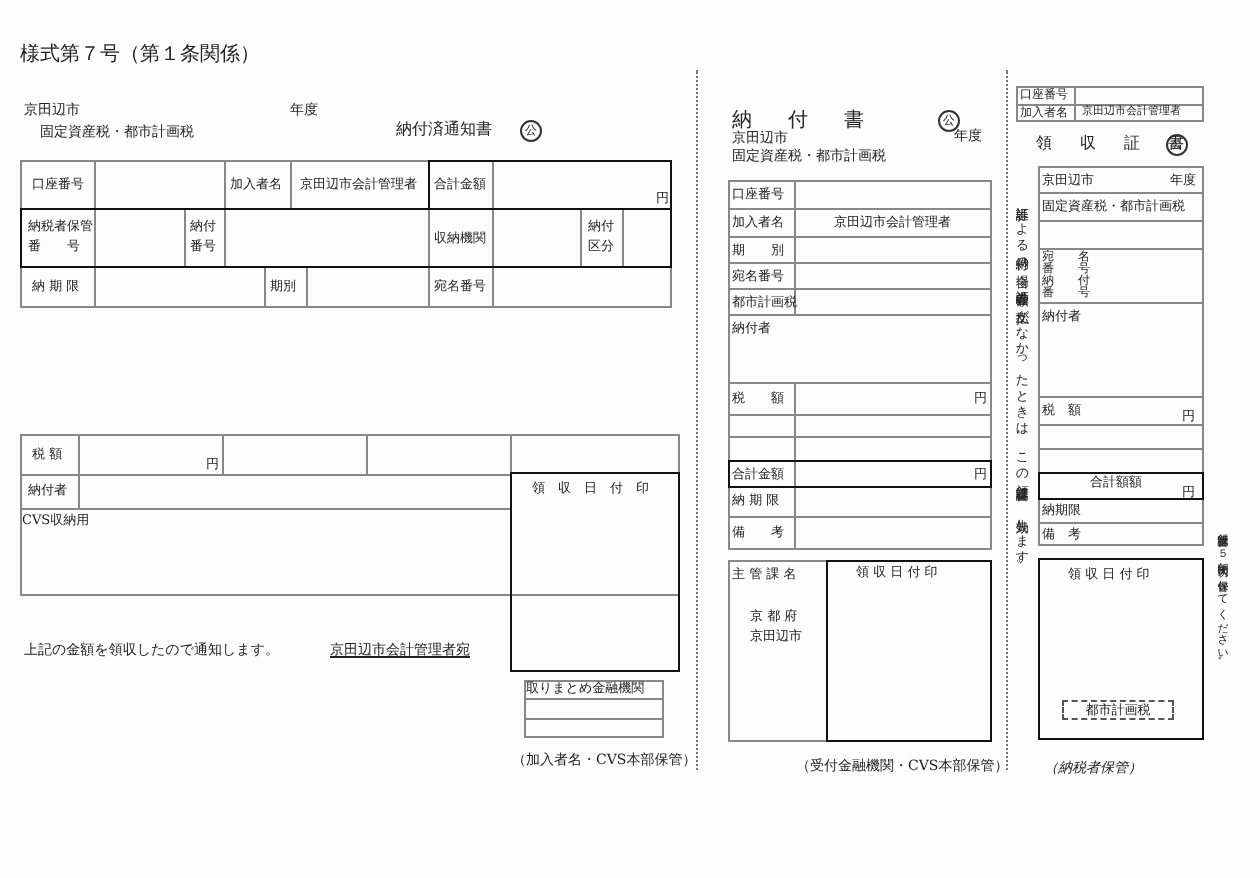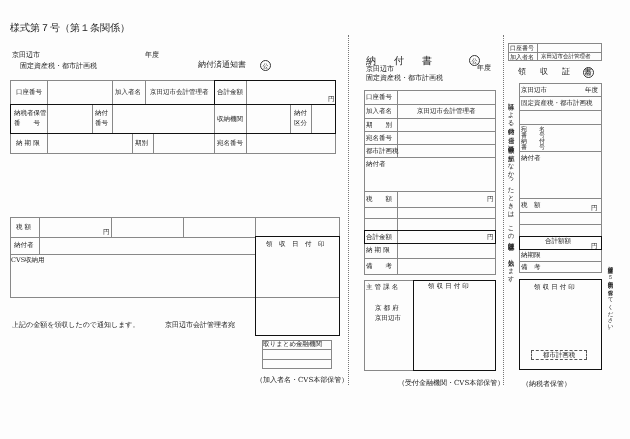--- a/index.html
+++ b/index.html
@@ -87,21 +87,21 @@
 <div class="abs" style="left:40px;top:218px;width:70px;height:18px;"></div>
 <div class="abs cell-label" style="left:103px;top:229px;">円</div>
 <div class="abs cell-label" style="left:14px;top:242px;">納付者</div>
 <div class="abs" style="left:40px;top:238px;width:214px;height:15px;"></div>
 <div class="abs cell-label" style="left:11px;top:257px;">CVS収納用</div>
 
 <div class="box bold" style="left:255px;top:236px;width:85px;height:100px;"></div>
 <div class="abs cell-label" style="left:266px;top:241px;word-spacing:2px;">領　収　日　付　印</div>
 
 <div class="abs t" style="left:12px;top:322px;">上記の金額を領収したので通知します。</div>
-<div class="abs t" style="left:165px;top:322px;">京田辺市会計管理者宛</div>
+<div class="abs t" style="left:165px;top:322px;text-decoration:underline;">京田辺市会計管理者宛</div>
 
 <div class="box" style="left:262px;top:340px;width:70px;height:29px;"></div>
 <div class="hl" style="left:262px;top:349px;width:70px;"></div>
 <div class="hl" style="left:262px;top:359px;width:70px;"></div>
 <div class="abs" style="left:263px;top:341px;font-size:6.5px;white-space:nowrap;line-height:1;">取りまとめ金融機関</div>
 <div class="abs t" style="left:256px;top:377px;">（加入者名・CVS本部保管）</div>
 
 <div class="dash" style="left:348px;top:35px;height:350px;"></div>
 <div class="dash" style="left:503px;top:35px;height:350px;"></div>
 
@@ -189,15 +189,15 @@
 <div class="abs cell-label" style="left:521px;top:202px;">税　額</div>
 <div class="abs cell-label" style="left:591px;top:205px;">円</div>
 <div class="abs cell-label" style="left:521px;top:238px;margin-left:24px;">合計額額</div>
 <div class="abs cell-label" style="left:591px;top:243px;">円</div>
 <div class="abs cell-label" style="left:521px;top:252px;">納期限</div>
 <div class="abs cell-label" style="left:521px;top:264px;">備　考</div>
 
 <div class="box bold" style="left:519px;top:279px;width:83px;height:91px;"></div>
 <div class="abs cell-label" style="left:534px;top:284px;">領 収 日 付 印</div>
 <div class="abs" style="left:531px;top:350px;width:56px;height:10px;border:1px dashed #555;box-sizing:border-box;font-size:6.5px;line-height:8px;text-align:center;white-space:nowrap;">都市計画税</div>
-<div class="abs t" style="left:522px;top:381px;">（納税者保管）</div>
+<div class="abs t" style="left:522px;top:381px;font-style:italic;">（納税者保管）</div>
 
 <div class="abs vert" style="left:608px;top:262px;height:100px;font-size:5.5px;">領収証書は５年間大切に保管してください。</div>
 
 </body></html>

